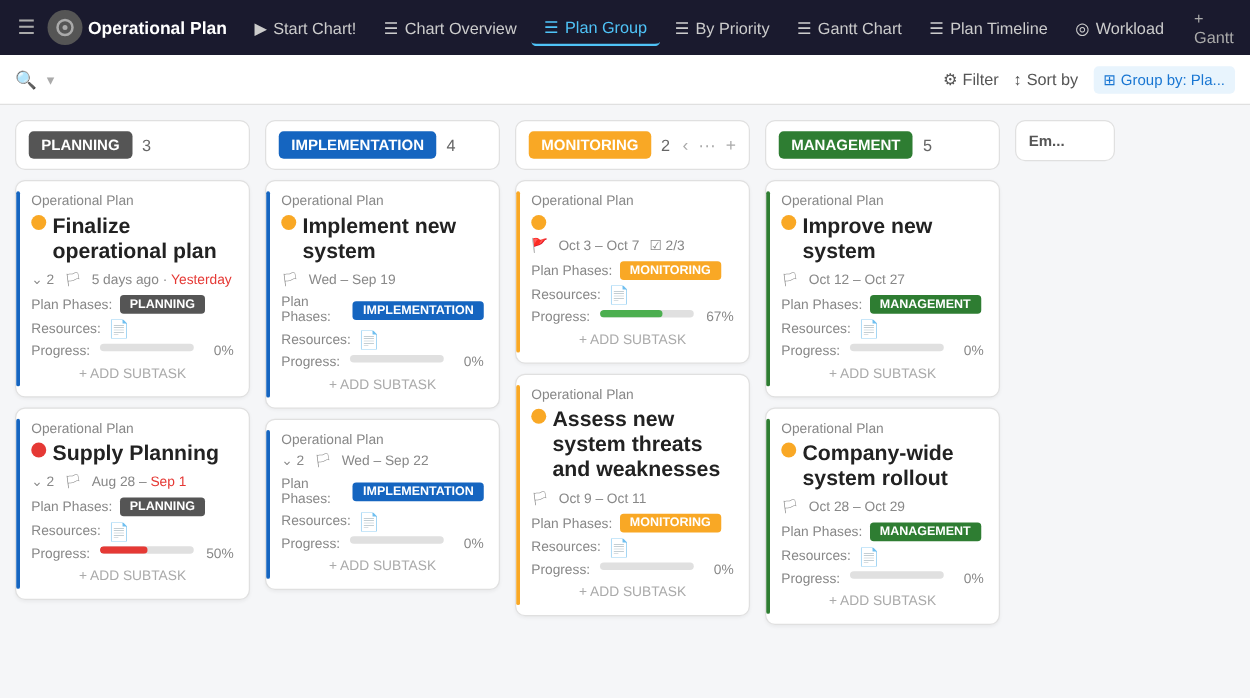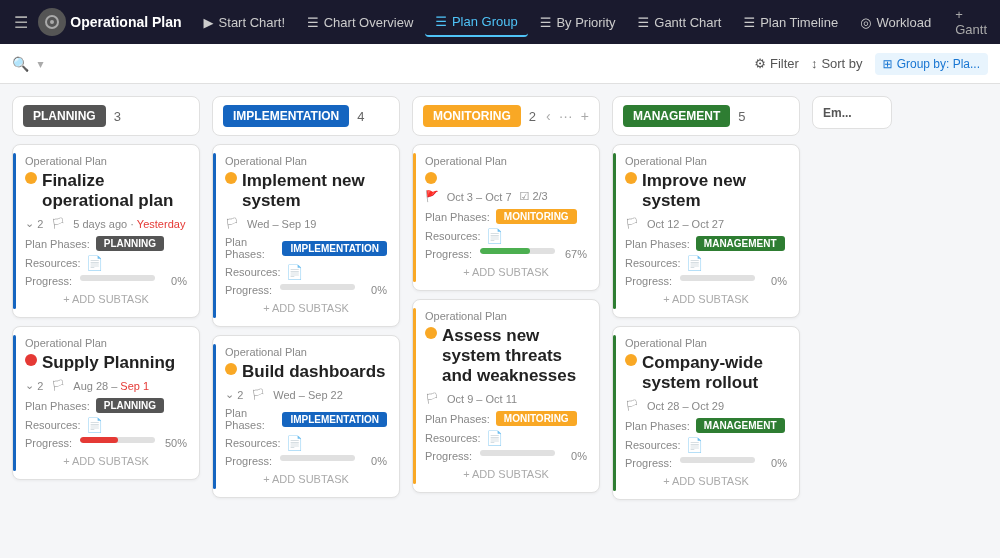--- a/index.html
+++ b/index.html
@@ -246,24 +246,20 @@
           <div class="progress-bar-bg">
             <div class="progress-bar-fill" style="width: 0%; background: rgb(21, 101, 192);"></div>
           </div>
           <span class="progress-pct">0%</span>
         </div>
         <div class="add-subtask">+ ADD SUBTASK</div>
       </div>
       <div class="card">
         <div class="card-left-bar" style="background: rgb(21, 101, 192);"></div>
         <div class="card-project">Operational Plan</div>
-        <div class="card-title">
-          <div class="status-dot dot-yellow"></div>
-          <span>Build dashboards</span>
-        </div>
         <div class="card-meta">
           <span class="card-meta-item"><span>⌄</span> 2</span>
           <span class="card-meta-item">🏳</span>
           <span class="card-meta-item">Wed – Sep 22</span>
         </div>
         <div class="card-row">
           <span class="card-label">Plan Phases:</span>
           <span class="phase-badge phase-implementation">IMPLEMENTATION</span>
         </div>
         <div class="card-row">

